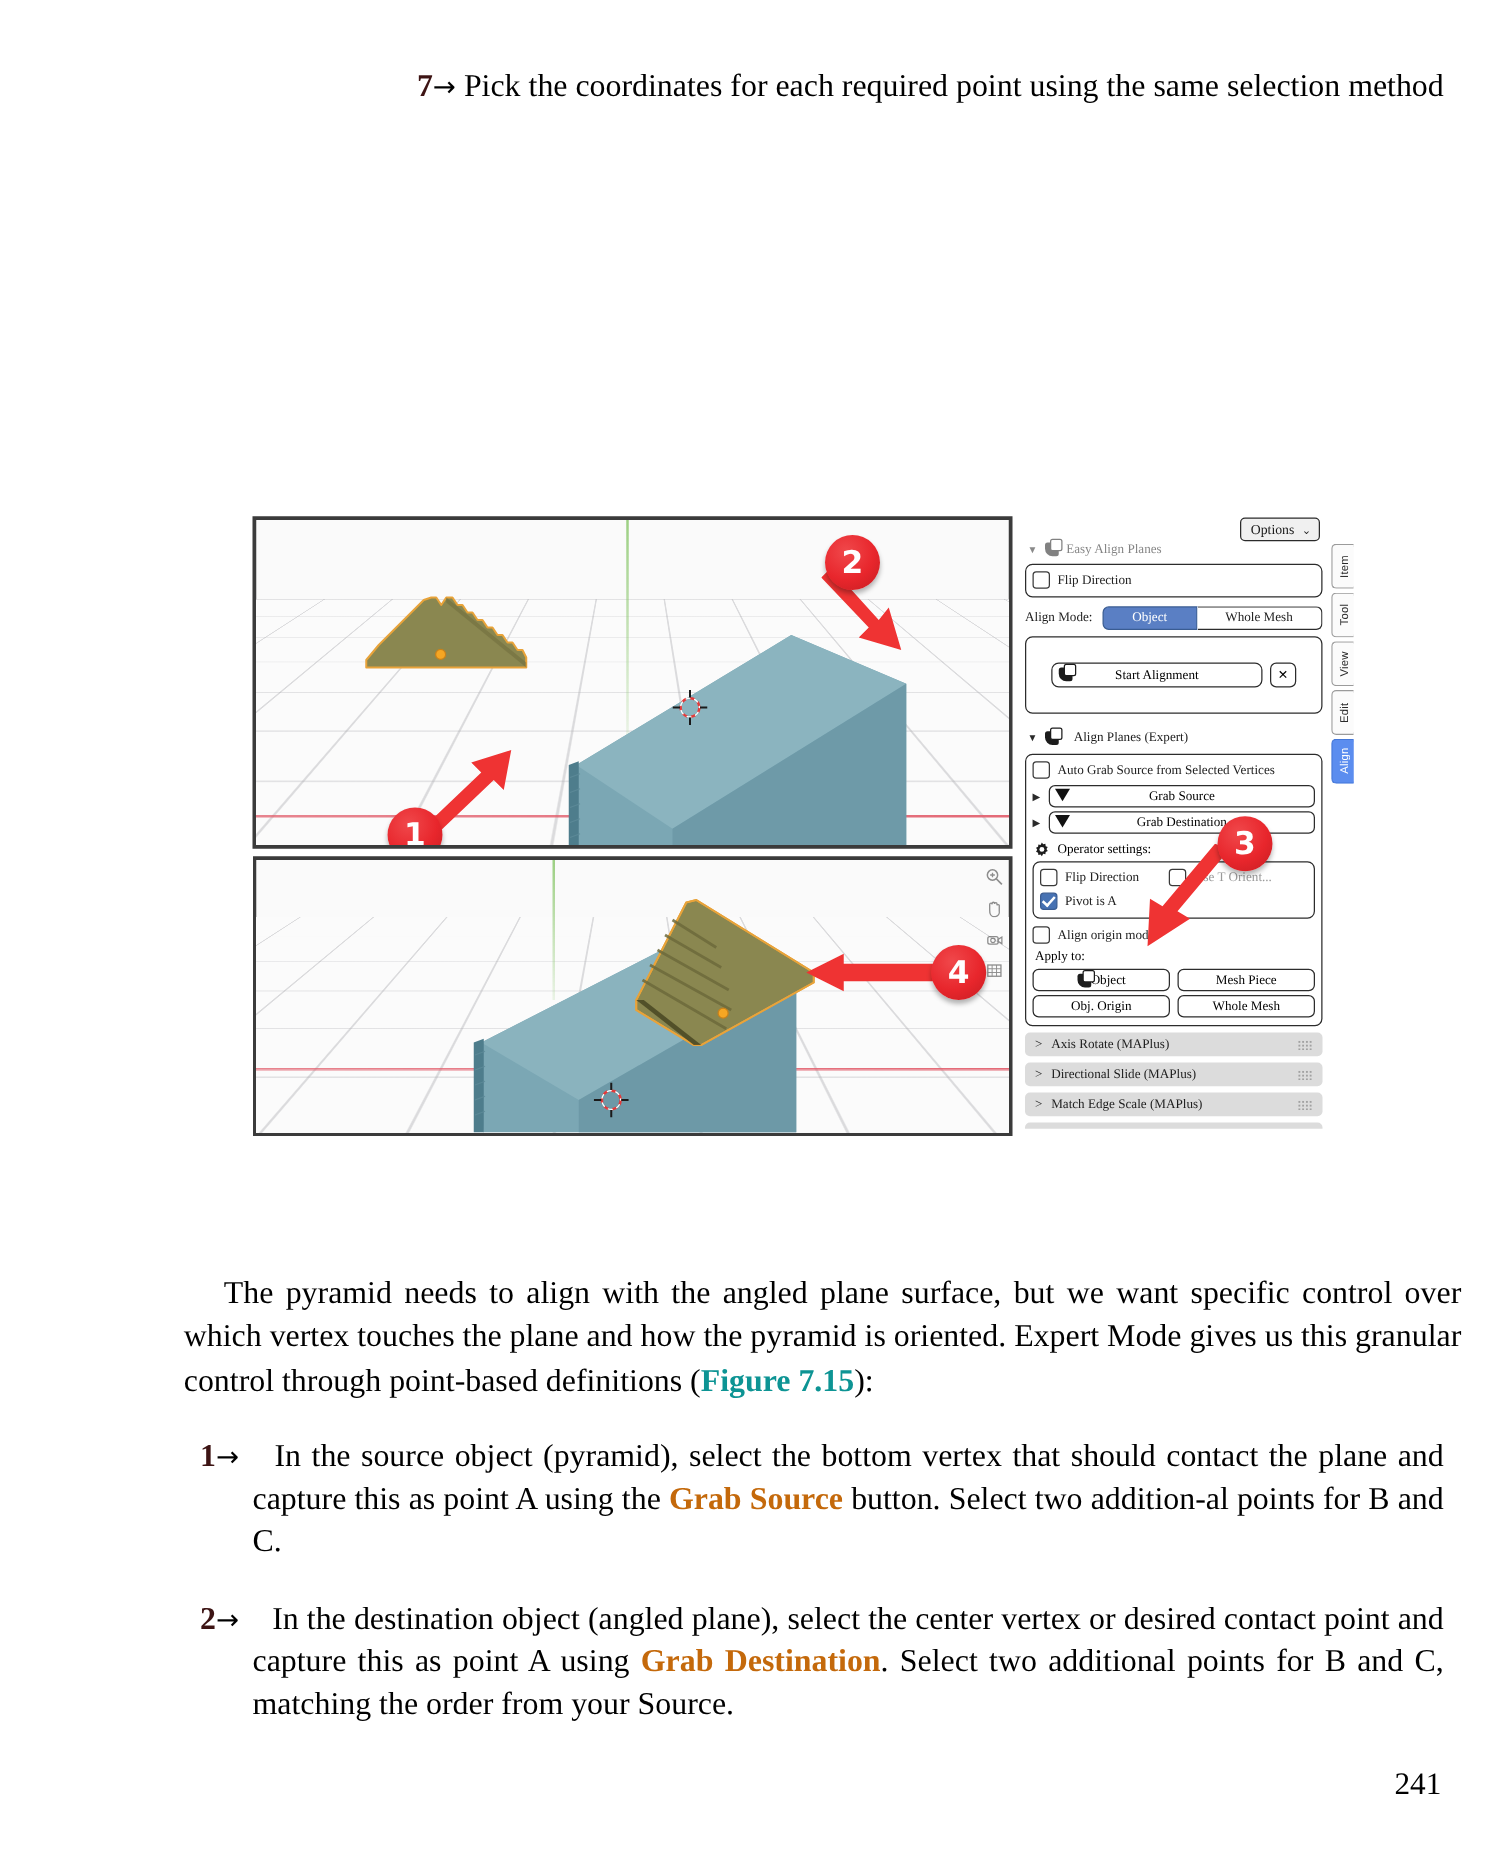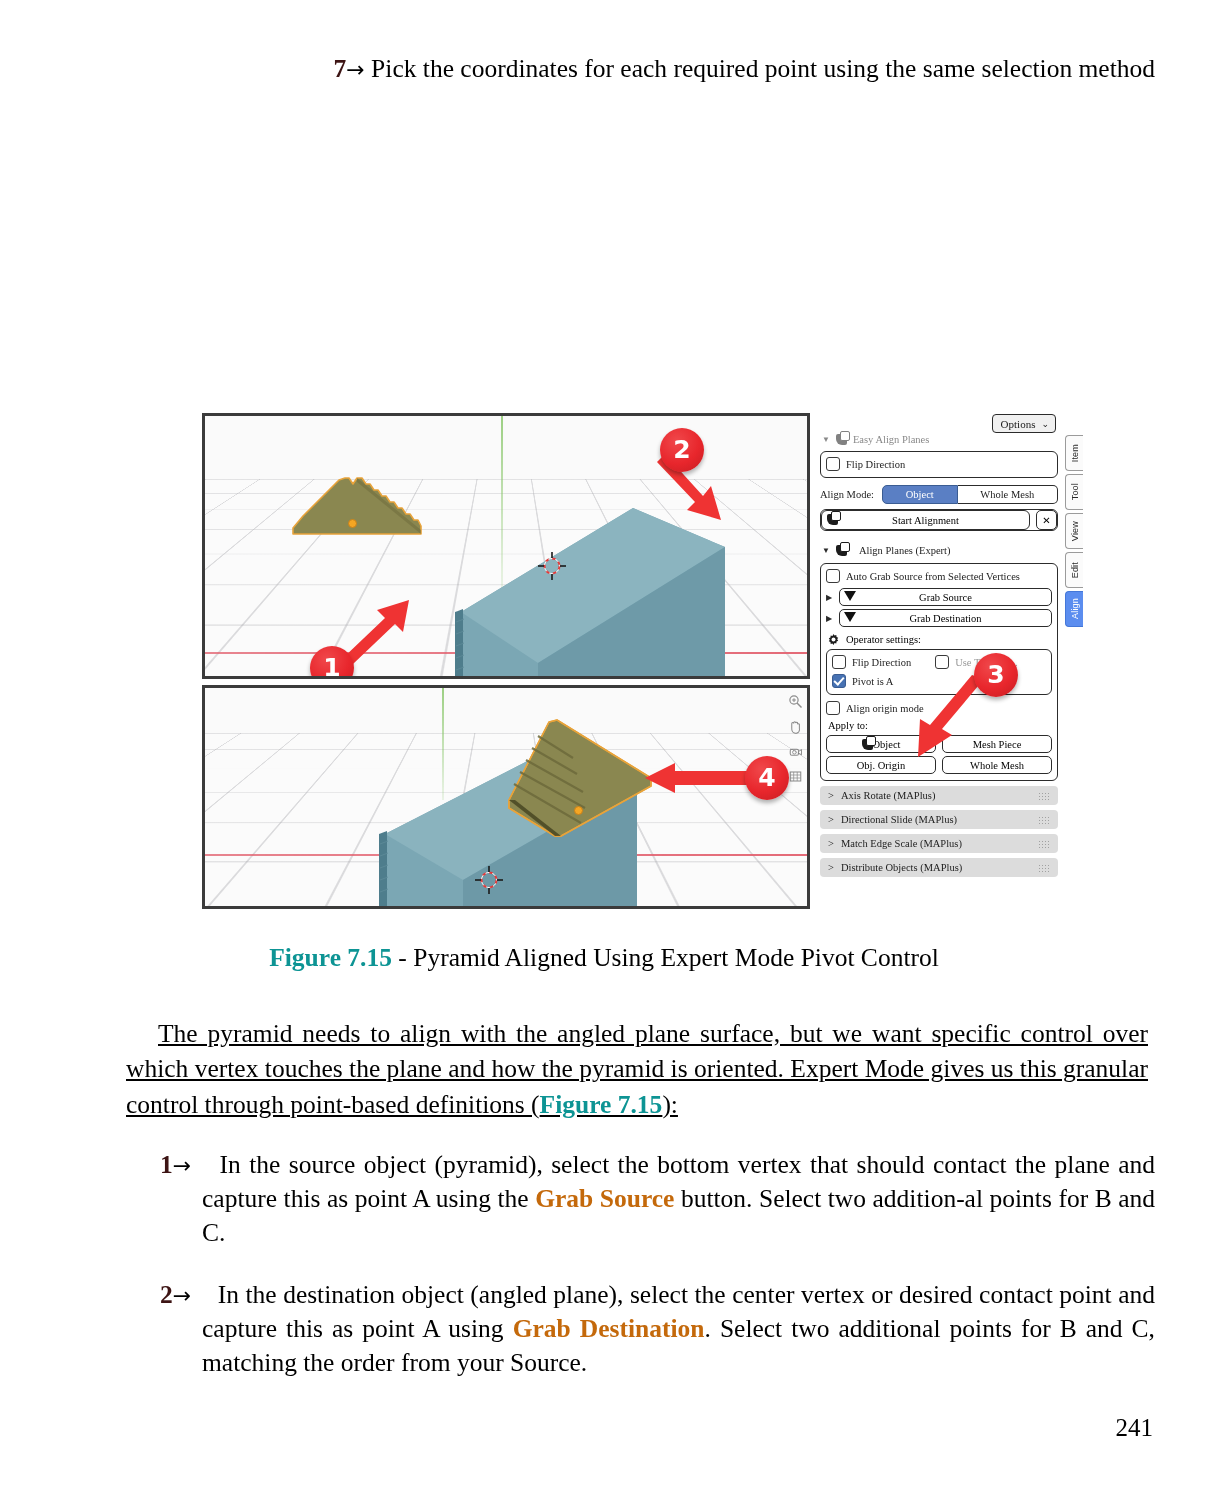--- a/index.html
+++ b/index.html
@@ -617,21 +617,21 @@
         </div>
 
         <div class="ctrl-row" style="margin-top:7px;">
           <span class="label-inline">Align Mode:</span>
           <span class="seg-group">
             <span class="field-box blue">Object</span>
             <span class="field-box right-half">Whole Mesh</span>
           </span>
         </div>
 
-        <div class="group-box" style="padding:0; margin-top:4px;">
+        <div class="group-box" style="padding:20px; margin-top:4px;">
           <div class="ctrl-row">
             <span class="wide-btn">
               <span class="lead-icon sq-icon"></span>
               <span>Start Alignment</span>
             </span>
             <span class="x-btn">✕</span>
           </div>
         </div>
 
         <div class="hdr-row" style="margin-top:11px;">
@@ -749,25 +749,22 @@
           </div>
       </div>
 
       <svg class="red-arrow" style="left:92px; top:262px; width:90px; height:100px;" viewBox="0 0 90 100">
         <path d="M78,4 L36,54 L46,60 L12,82 L14,44 L24,50 L66,0 Z" fill="#ef3333"></path>
       </svg>
       <div class="callout" style="left:160px; top:240px;">3</div>
     </div>
   </div>
 
-  <div class="caption">
-    <span class="cap-strong">Figure 7.15</span><span> - Pyramid Aligned Using Expert Mode Pivot Control</span>
-  </div>
-
-  <div style="position:absolute; left:126px; top:1016px; width:1022px;text-decoration:underline;">
+
+  <div style="position:absolute; left:147px; top:1016px; width:1022px;">
     <p class="body-par indented"><span>The pyramid needs to align with the angled plane surface, but we want specific control over which vertex touches the plane and how the pyramid is oriented. Expert Mode gives us this granular control through point-based definitions (</span><span class="teal">Figure 7.15</span><span>):</span></p>
   </div>
 
   <div class="numlist">
     <p class="numitem">
       <span class="nl-num">1</span><span class="arrow-glyph">→</span>
       <span class="nl-body">In the source object (pyramid), select the bottom vertex that should contact the plane and capture this as point A using the </span><span class="orange">Grab Source</span><span> button. Select two addition-al points for B and C.</span>
     </p>
     <p class="numitem">
       <span class="nl-num">2</span><span class="arrow-glyph">→</span>

